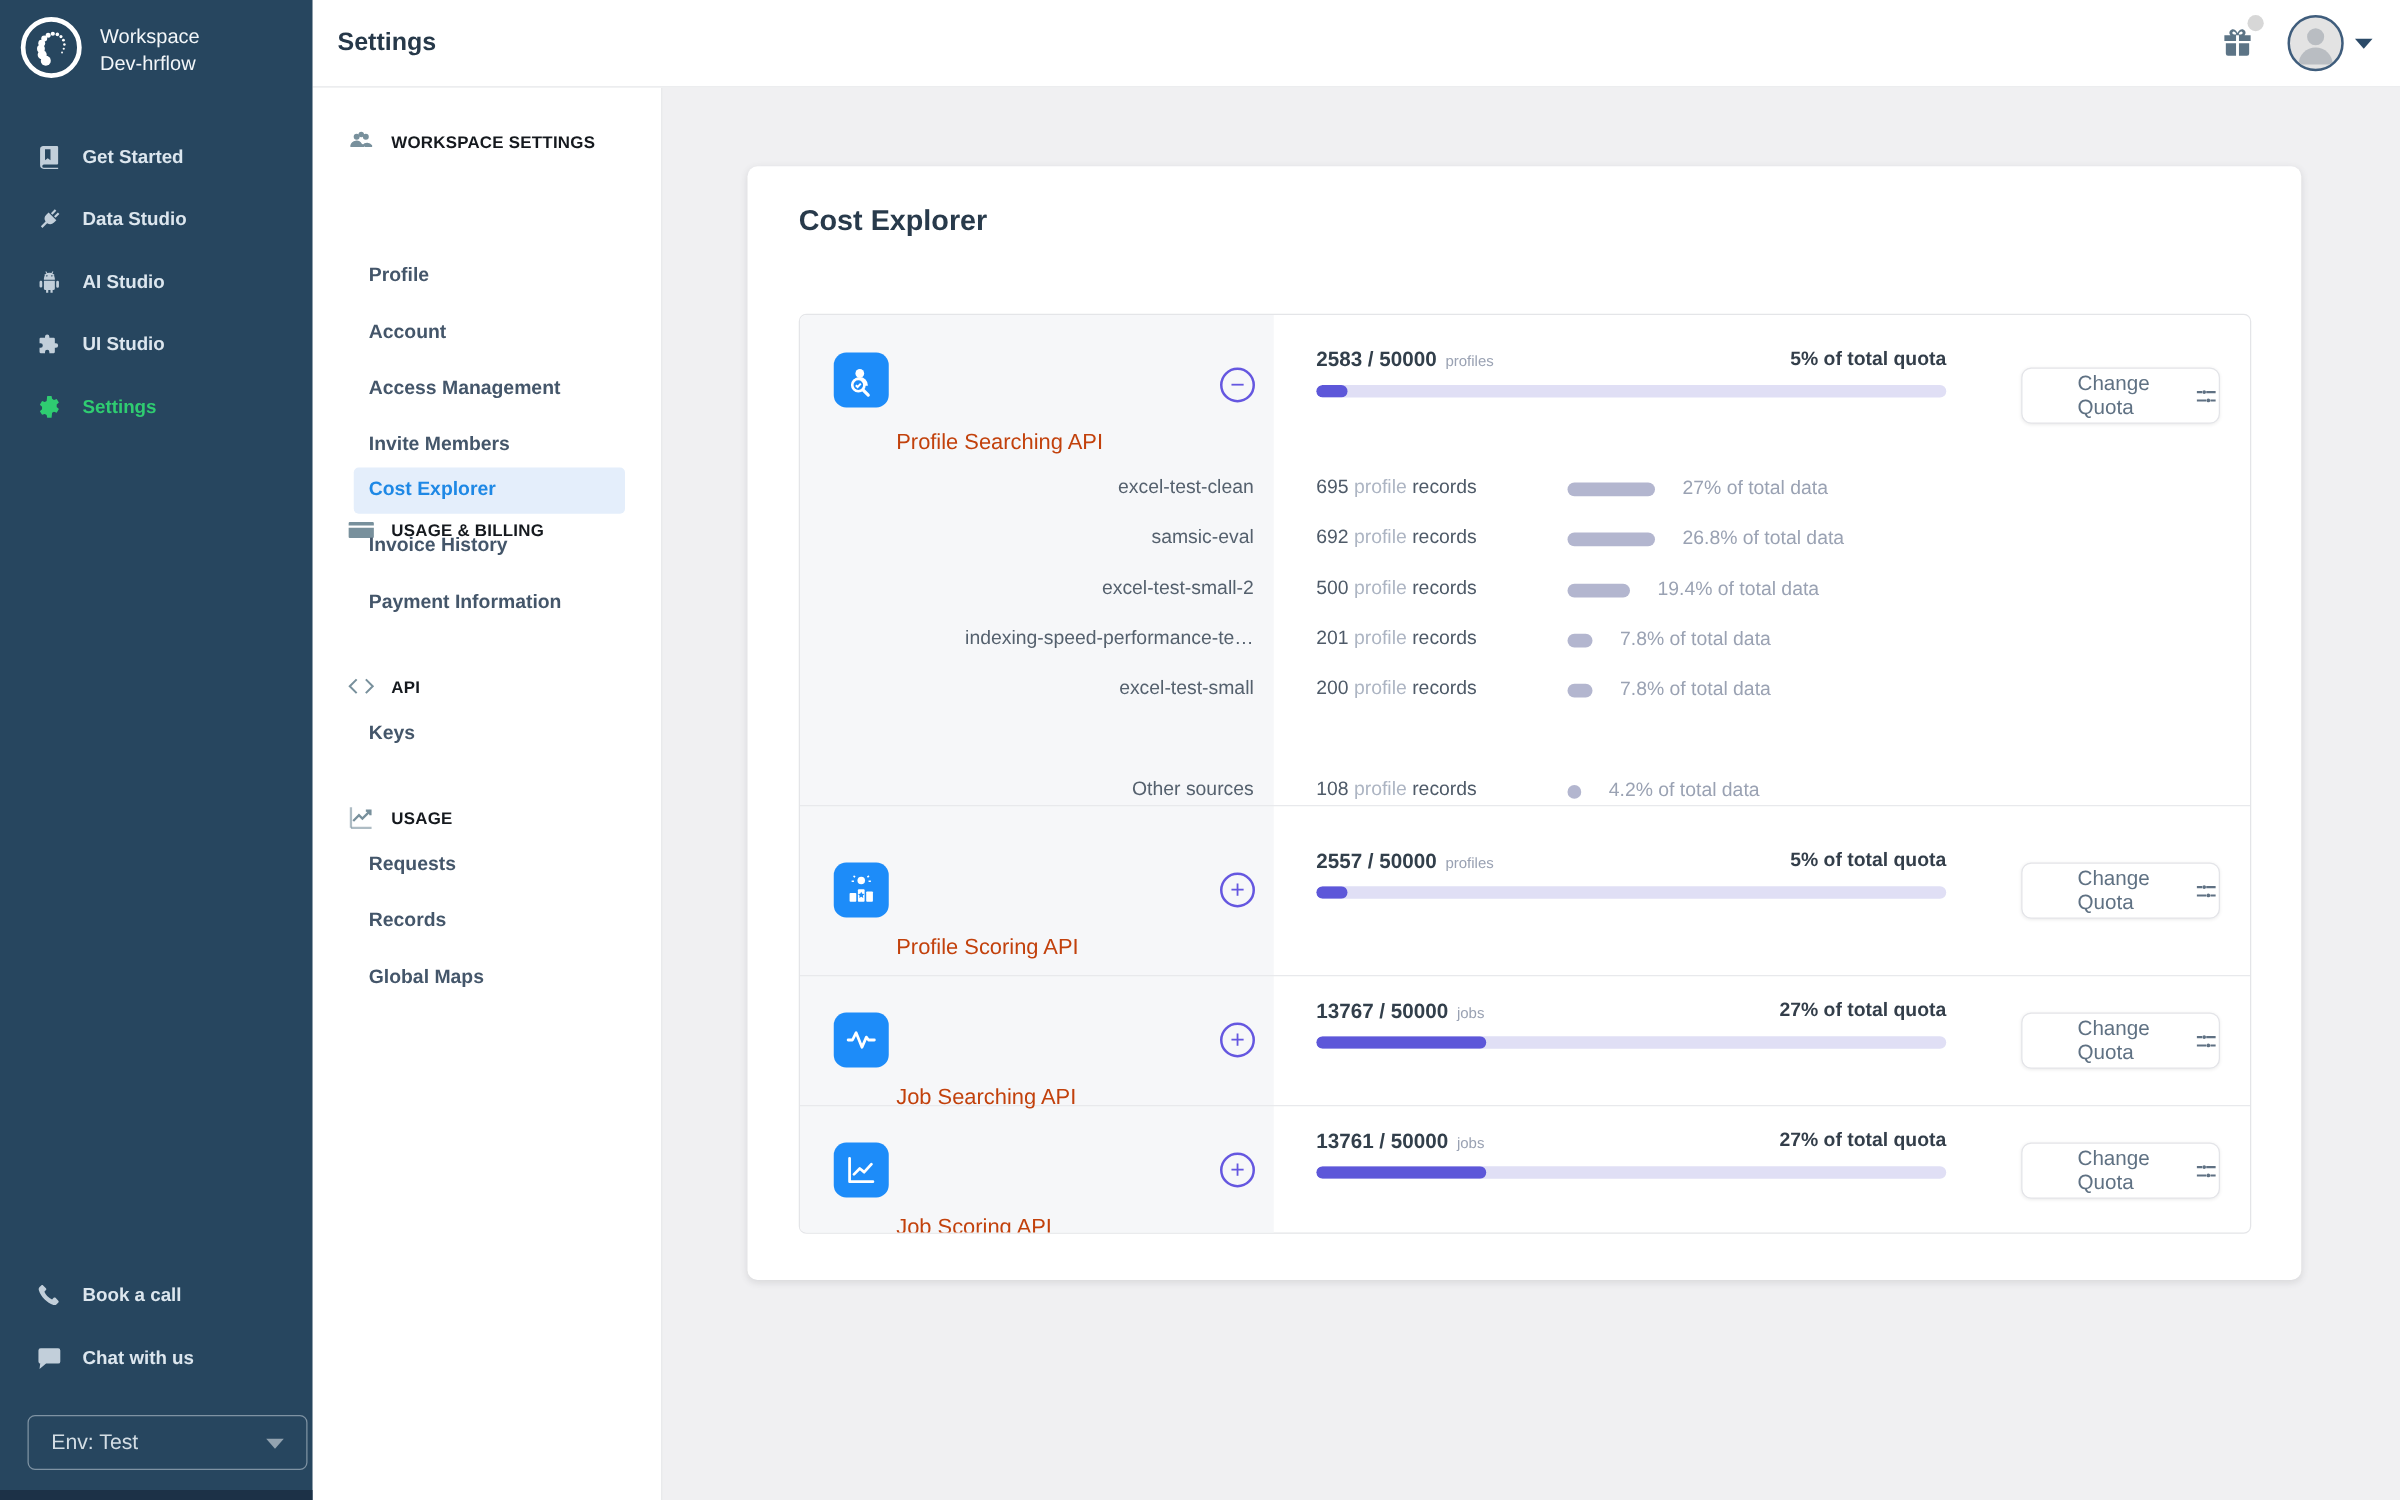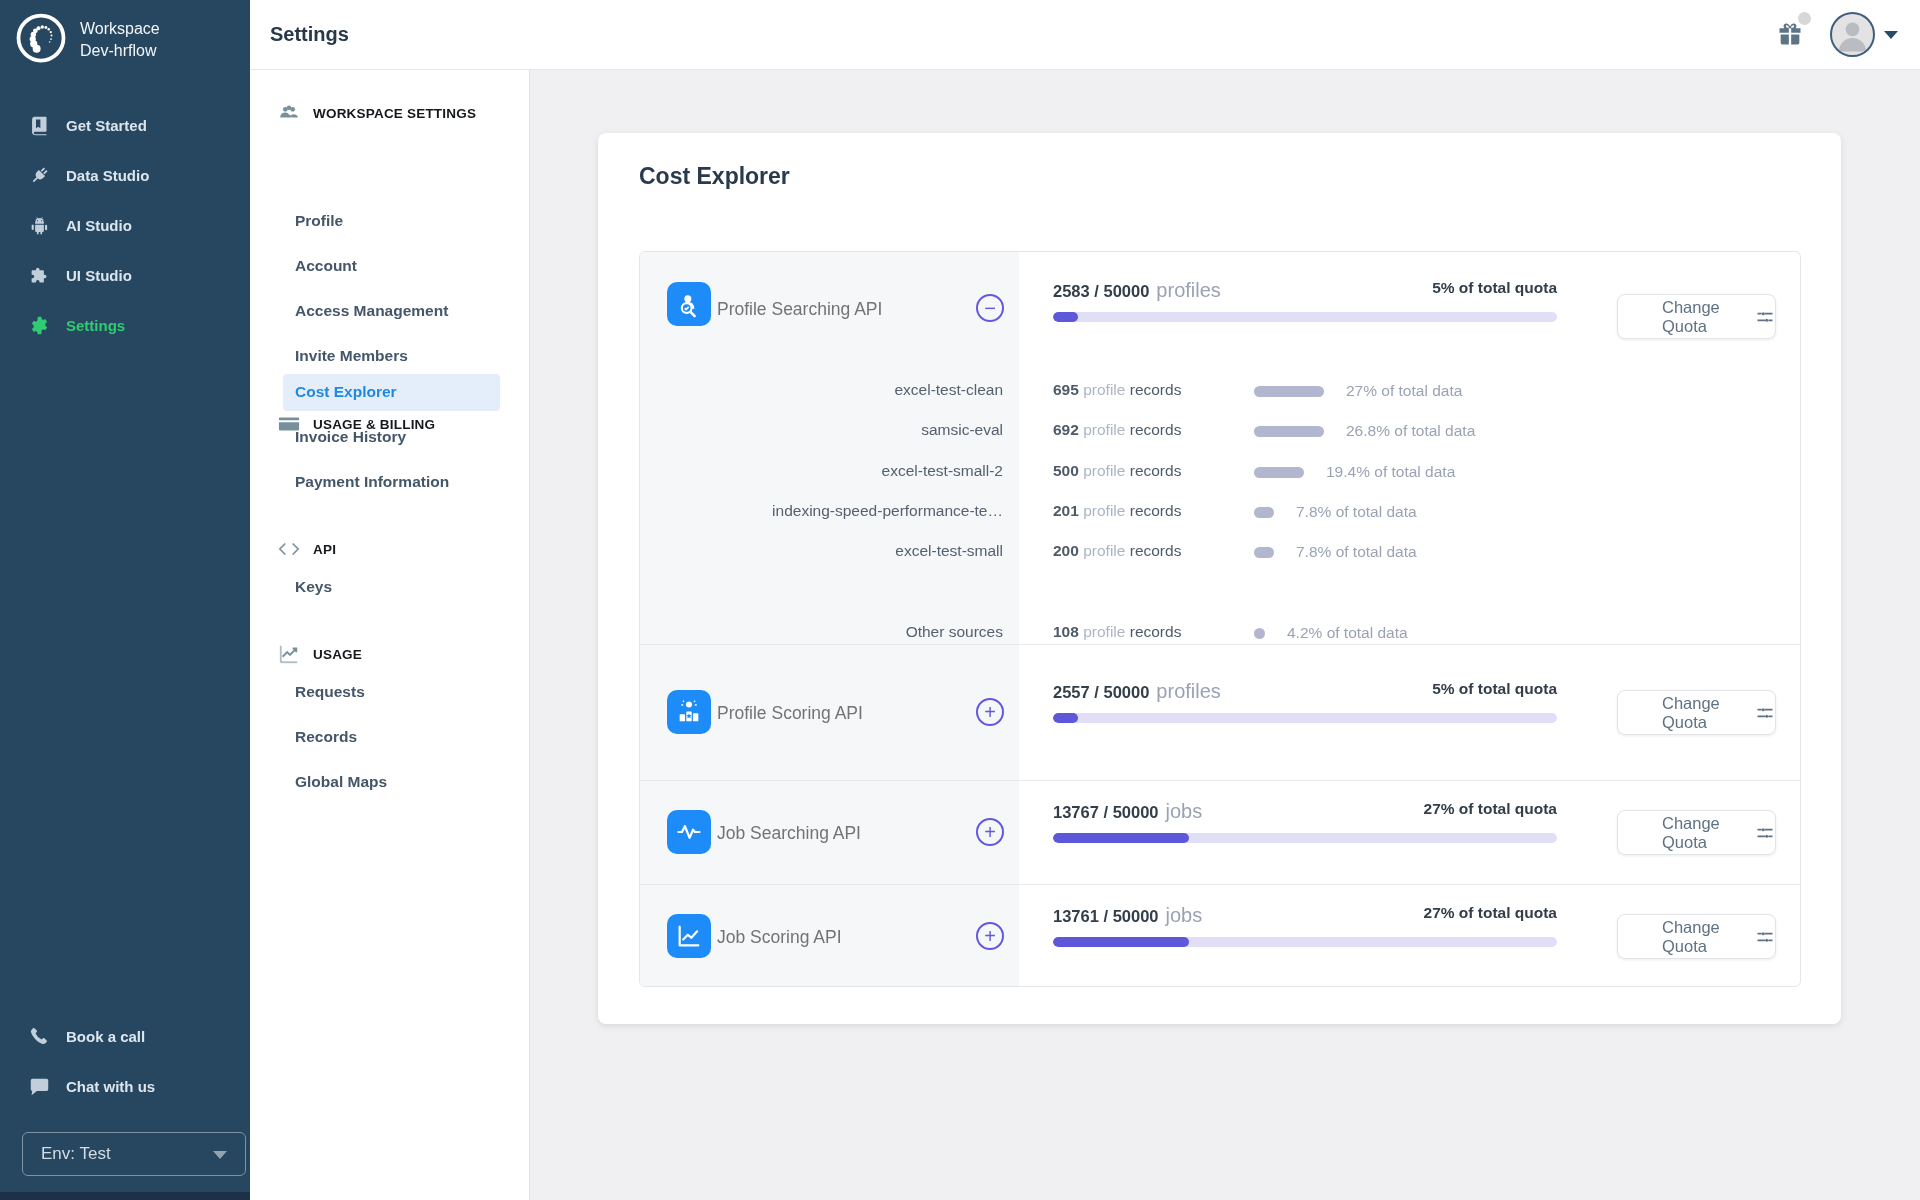--- a/index.html
+++ b/index.html
@@ -38,38 +38,38 @@
 
   
   #content { left:530px; top:70px; width:1390px; height:1130px; background:#f0f0f2; }
   #card { left:68px; top:63px; width:1243px; height:891px; background:#fff; border-radius:8px; box-shadow:0 2px 6px rgba(60,64,67,.13); }
   #card-title { left:41px; top:30px; font-size:23px; font-weight:600; color:#283a4b; }
   #quota-table { left:41px; top:118px; width:1162px; height:736px; border:1px solid #e4e5e8; border-radius:6px; background:#fff; overflow:hidden; }
   #left-panel { left:0; top:0; width:379px; height:736px; background:#f6f7f9; }
   .rowline { left:0; width:1162px; height:1px; background:#e8e9ec; }
 
   .api-icon { width:44px; height:44px; border-radius:10px; background:#1d8cf9; color:#fff; display:flex; align-items:center; justify-content:center; }
-  .api-name { font-size:17.5px; font-weight:500; color:#737373; }
+  .api-name { font-size:17.5px; font-weight:500; color:#c2410c;margin-top:44px; }
   .round-btn { width:28px; height:28px; border-radius:50%; border:2px solid #6557e0; color:#6557e0; display:flex; align-items:center; justify-content:center; font-size:20px; font-weight:500; line-height:1; cursor:pointer; background:#fff0; }
 
   .stats { left:413px; width:504px; }
   .usage-line { display:flex; align-items:baseline; gap:7px; }
   .usage-num { font-size:16.5px; font-weight:700; color:#323f4b; }
-  .usage-unit { font-size:20px; color:#9aa2b3; }
+  .usage-unit { font-size:12px; color:#9aa2b3; }
   .quota-label { position:absolute; right:0; top:0; font-size:15.5px; font-weight:700; color:#333e4a; }
   .track { position:relative; width:504px; height:10px; border-radius:5px; background:#e0dff5; overflow:hidden; }
   .fill { position:absolute; left:0; top:0; height:10px; border-radius:5px; background:#5d57d9; }
 
   .cq-btn { left:977px; width:159px; height:45px; background:#fff; border:1px solid #e3e4e8; border-radius:8px; box-shadow:0 1px 3px rgba(0,0,0,.08); display:flex; align-items:center; justify-content:center; gap:24px; color:#5f7183; font-size:16.5px; cursor:pointer;padding-left:44px; }
   .cq-btn .ic { width:20px; height:20px; color:#5f7183; }
 
   .brow { left:0; width:1160px; height:22px; }
   .b-src { position:absolute; left:0; top:1px; width:363px; text-align:right; font-size:15.5px; color:#55616e; }
   .b-cnt { position:absolute; left:413px; top:1px; font-size:15.5px; }
-  .b-cnt .n { color:#4e5a68; font-weight:700; }
+  .b-cnt .n { color:#4e5a68; font-weight:400; }
   .b-cnt .u1 { color:#adb5c3; }
   .b-cnt .u2 { color:#4e5a68; }
   .b-bar-wrap { position:absolute; left:614px; top:0; height:22px; display:flex; align-items:center; gap:22px; }
   .mbar { height:11px; border-radius:6px; background:#b3b6cf; }
   .mpct { font-size:15.5px; color:#9aa2b3; white-space:nowrap; }
 </style>
 </head>
 <body>
 
 <div id="stage">

